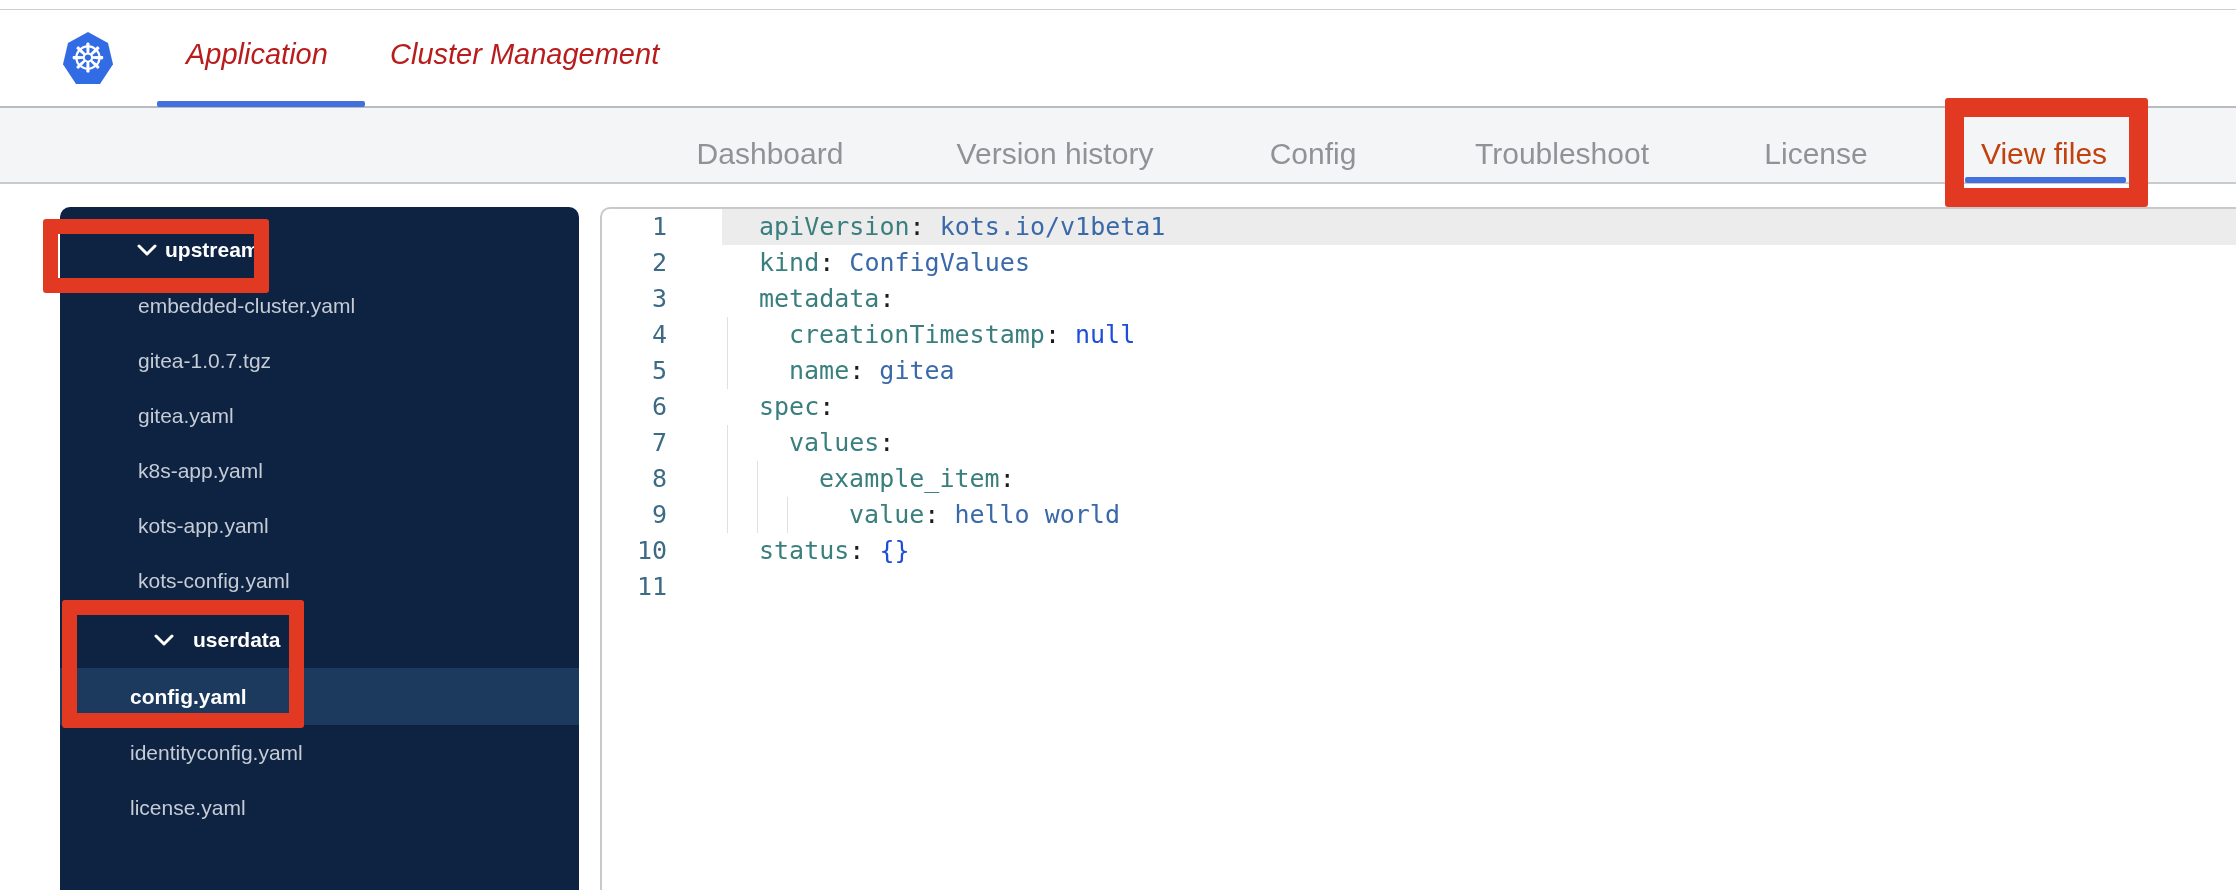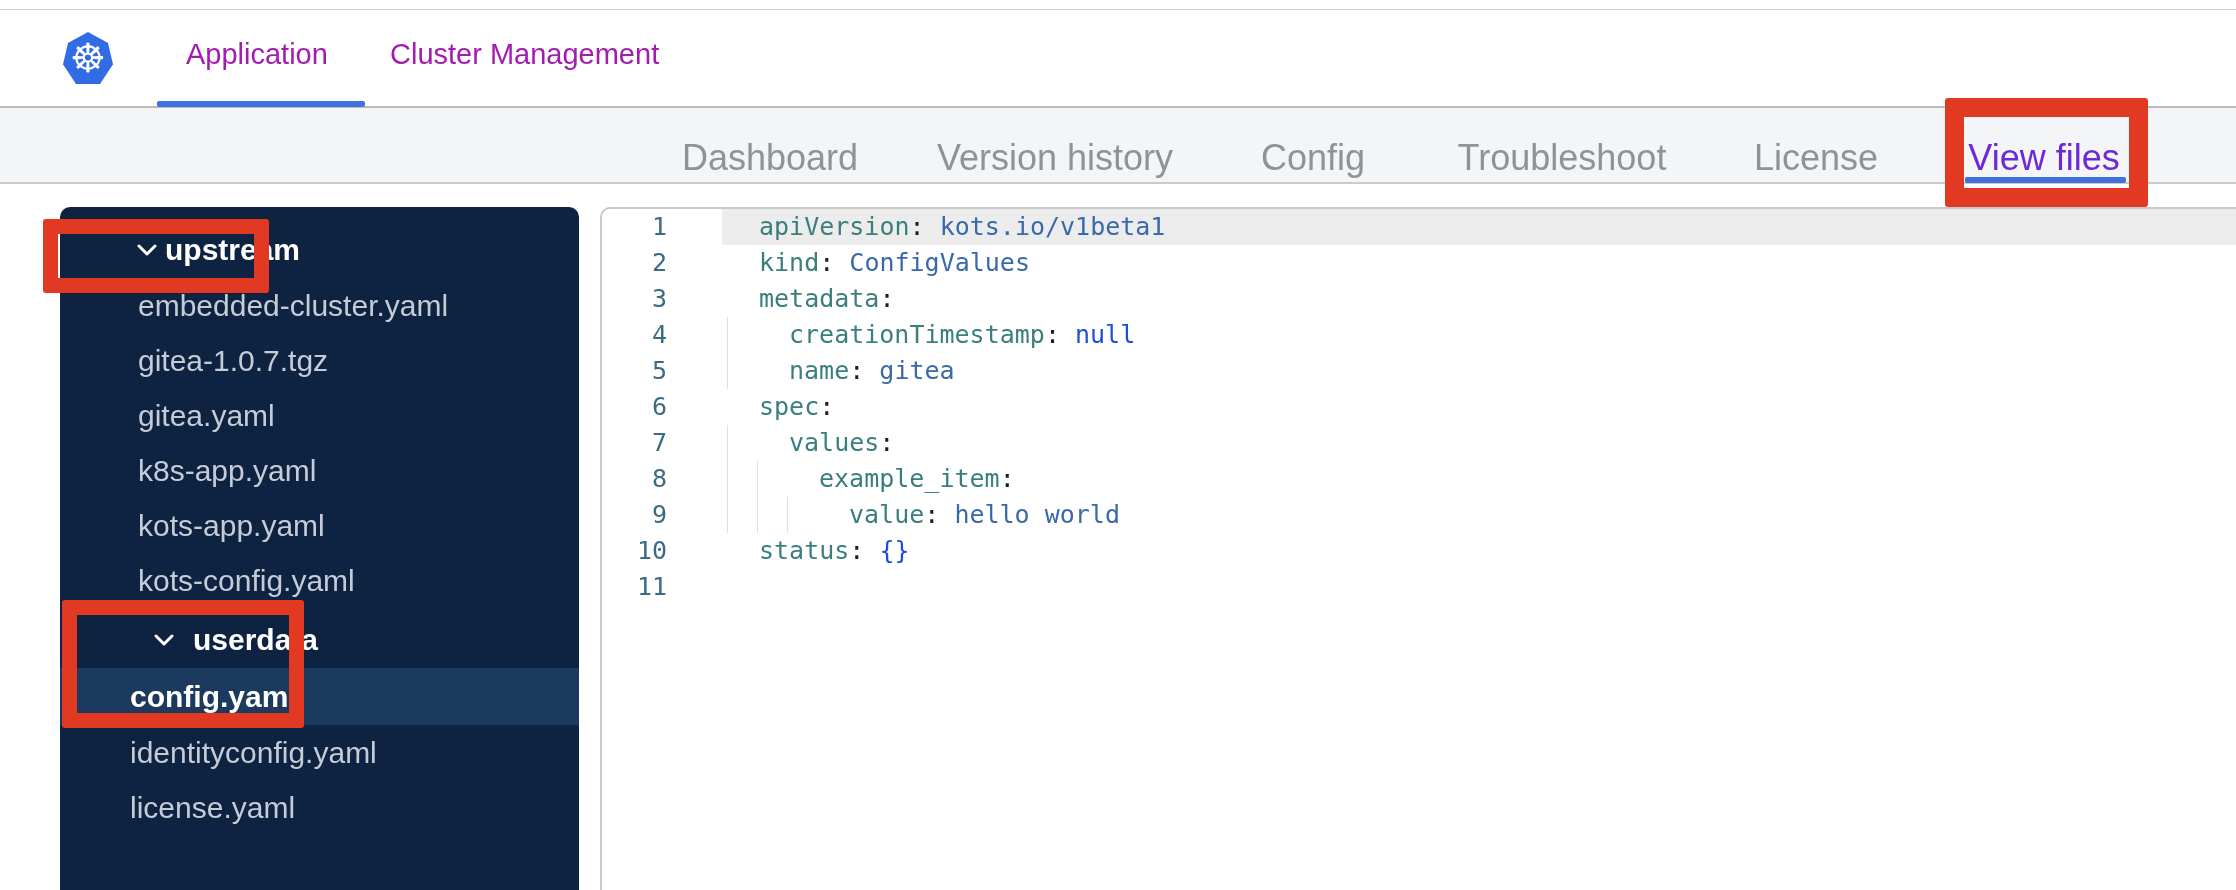--- a/index.html
+++ b/index.html
@@ -8,33 +8,33 @@
     background:#ffffff;font-family:"Liberation Sans",sans-serif;
     -webkit-font-smoothing:antialiased;
   }
   
   .topnav{position:absolute;left:0;top:0;width:2236px;height:108px;background:#fff;border-bottom:2px solid #b9bbbe;box-sizing:border-box;}
   .top-hairline{position:absolute;left:0;top:9px;width:2236px;height:1px;background:#ccced1;}
   .k8s-logo{position:absolute;left:63px;top:32px;width:50px;height:52px;background:#326ce5;
     clip-path:polygon(50% 0%,90% 21%,100% 62%,74% 100%,26% 100%,0% 62%,10% 21%);
     display:flex;align-items:center;justify-content:center;}
   .k8s-logo span{color:#fff;font-size:40px;line-height:40px;}
-  .appnav-tab{position:absolute;top:38px;font-size:29px;color:#a21caf;cursor:pointer;}
+  .appnav-tab{position:absolute;top:38px;font-size:29px;color:#b91c1c;cursor:pointer;font-style:italic;}
   .appnav-tab.t0{left:186px;}
   .appnav-tab.t1{left:390px;}
   .appnav-underline{position:absolute;left:157px;top:101px;width:208px;height:6px;background:#4271de;border-radius:2px;}
   
   .subnav{position:absolute;left:0;top:108px;width:2236px;height:76px;background:#f4f5f7;border-bottom:2px solid #c9cbce;box-sizing:border-box;}
-  .subnav-item{position:absolute;top:29px;transform:translateX(-50%);font-size:36px;color:#909396;white-space:nowrap;cursor:pointer;}
-  .subnav-item.active{color:#6d28d9;}
+  .subnav-item{position:absolute;top:29px;transform:translateX(-50%);font-size:30px;color:#909396;white-space:nowrap;cursor:pointer;}
+  .subnav-item.active{color:#c2410c;}
   .si0{left:770px;}.si1{left:1055px;}.si2{left:1313px;}.si3{left:1562px;}.si4{left:1816px;}.si5{left:2044px;}
   .subnav-underline{position:absolute;left:1965px;top:69px;width:161px;height:6px;background:#4271de;border-radius:2px;}
   
   .sidebar{position:absolute;left:60px;top:207px;width:519px;height:683px;background:#0e2242;border-radius:10px 10px 0 0;overflow:hidden;}
-  .frow{display:flex;align-items:center;font-size:30px;color:#c5ccd5;cursor:pointer;box-sizing:border-box;}
+  .frow{display:flex;align-items:center;font-size:21px;color:#c5ccd5;cursor:pointer;box-sizing:border-box;}
   .frow.folder{color:#ffffff;font-weight:700;height:56px;}
   .frow.f-upstream{margin-top:15px;padding-left:77px;}
   .frow.f-userdata{margin-top:4px;padding-left:94px;gap:11px;}
   .frow.file{height:55px;}
   .frow.lvl1{padding-left:78px;}
   .frow.lvl2{padding-left:70px;}
   .frow.selected{height:57px;background:#1c3a5e;color:#ffffff;font-weight:700;}
   .chev{margin-right:8px;flex:none;display:block;}
   
   .editor{position:absolute;left:600px;top:207px;width:1640px;height:690px;background:#fff;

